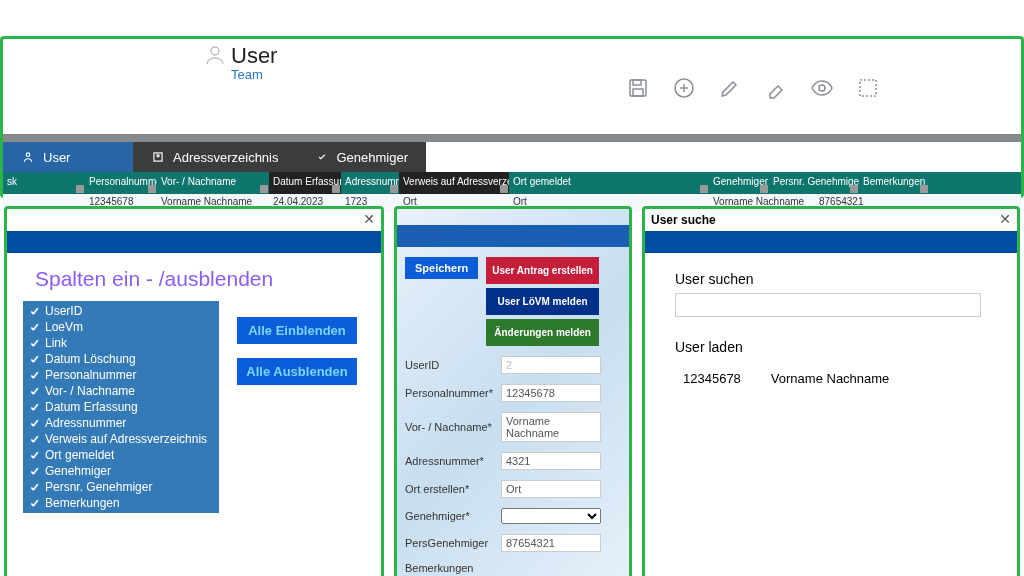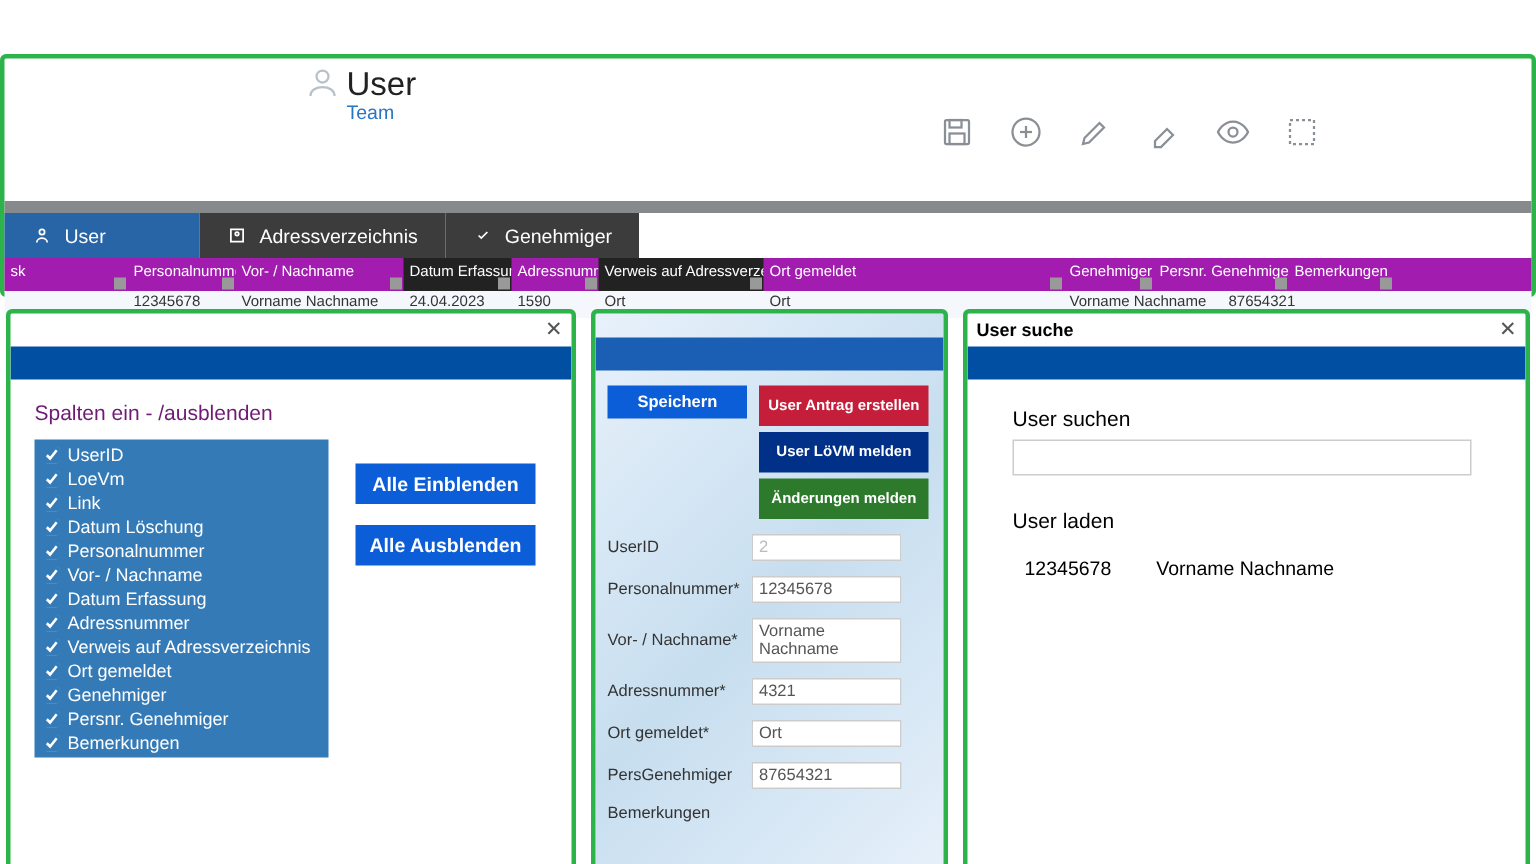--- a/index.html
+++ b/index.html
@@ -16,51 +16,51 @@
 .ticon { width: 26px; height: 26px; color: #8a8f95; display:flex; align-items:center; justify-content:center;}
 
 .grey-bar { height: 8px; background: #868a8d; margin-top: 52px; }
 .tabs-row { display: flex; height: 30px; }
 .tab { display:flex; align-items:center; gap:8px; padding: 0 18px; color:#fff; font-size: 13px; }
 .tab.user { background:#2865a7; width:130px;}
 .tab.addr { background:#3c3c3c; }
 .tab.gen { background:#3c3c3c; }
 .tab svg { width:14px; height:14px; }
 
-.col-hdr { display:flex; background:#a21caf; color:#fff; font-size:10px; height:22px; position:relative;}
+.col-hdr { display:flex; background:#0f766e; color:#fff; font-size:10px; height:22px; position:relative;}
 .col-hdr > div { border-right:0; padding:4px 4px; position:relative; white-space:nowrap; overflow:hidden;}
 .dd { position:absolute; right:1px; bottom:1px; width:8px; height:8px; background:#999; }
 .col-hdr .dark { background:#222; }
 .data-row { display:flex; font-size:10px; color:#333; background:#f4f7fb; height:18px;}
 .data-row > div { padding: 2px 4px; }
 
 .c1{width:82px;} .c2{width:72px;} .c3{width:112px;} .c4{width:72px;} .c5{width:58px;}
 .c6{width:110px;} .c7{width:200px;} .c8{width:60px;} .c9{width:90px;} .c10{width:70px;}
 
 .panels-row { display:flex; gap:10px; margin-top:8px; padding:0 4px;}
 .panel { border:3px solid #2cb34a; border-radius:4px; height:394px; background:#fff; position:relative; overflow:hidden;}
 .panel .close { position:absolute; right:6px; top:2px; font-size:14px; color:#555; cursor:pointer;}
 .panel-header { height:22px; background:#004fa3; margin-top:22px;}
 
 .p1 { width:380px; }
-.p1-title { font-size:14px; padding:14px 0 10px 16px; color:#701a75;}
+.p1-title { font-size:21px; padding:14px 0 10px 16px; color:#8b5cf6;margin-left:12px;}
 .p1-body { display:flex; padding:0 16px; gap:18px;}
 .chk-list { background:#337ab7; color:#fff; width:196px; padding:2px 0;}
 .chk-item { display:flex; align-items:center; gap:5px; padding:1px 6px; font-size:12px;}
 .chk-item input { width:11px; height:11px; accent-color:#337ab7;}
 .btn-col { display:flex; flex-direction:column; gap:14px; padding-top:16px;}
-.btn-blue { background:#0b5ed7; color:#ffffff; border:none; padding:6px 8px; font-size:13px; font-weight:bold; cursor:pointer; width:120px;}
+.btn-blue { background:#0b5ed7; color:#7dd3fc; border:none; padding:6px 8px; font-size:13px; font-weight:bold; cursor:pointer; width:120px;}
 
 .p2 { width:238px; background:linear-gradient(135deg,#e8f1fb 0%,#c7deef 50%,#e8f1fb 100%);}
 .p2 .panel-header { background:#1a5fb4;}
 .p2-top-btns { display:flex; gap:8px; padding:10px 8px; align-items:flex-start;}
 .p2-actions { display:flex; flex-direction:column; gap:4px;}
 .act-btn { color:#fff; border:none; padding:8px 6px; font-size:10px; font-weight:bold; white-space:nowrap; cursor:pointer;}
 .act-red {background:#c41e3a;} .act-navy{background:#003087;} .act-green{background:#2d7a2d;}
-.btn-save { background:#0b5ed7; color:#fff; border:none; padding:5px 20px; font-size:11px; font-weight:bold;}
+.btn-save { background:#0b5ed7; color:#fff; border:none; padding:5px 10px; font-size:11px; font-weight:bold;}
 .form-rows { padding: 0 8px; }
 .frow { display:flex; align-items:center; margin-bottom:10px;}
 .frow label { width:96px; font-size:11px; color:#333;}
 .frow .val { background:#fff; border:1px solid #ccc; padding:2px 4px; font-size:11px; width:100px; color:#555;}
 .frow .val.grey { color:#bbb;}
 .frow select { width:100px; font-size:11px;}
 
 .p3 { flex:1; }
 .p3-t { font-size:12px; position:absolute; top:4px; left:6px; font-weight:bold;}
 .p3-body { padding:18px 20px 0 30px;}
@@ -154,21 +154,21 @@
     <div class="c7"><span>Ort gemeldet</span><span class="dd"></span></div>
     <div class="c8"><span>Genehmiger</span><span class="dd"></span></div>
     <div class="c9"><span>Persnr. Genehmiger</span><span class="dd"></span></div>
     <div class="c10"><span>Bemerkungen</span><span class="dd"></span></div>
   </div>
   <div class="data-row">
     <div class="c1"></div>
     <div class="c2">12345678</div>
     <div class="c3">Vorname Nachname</div>
     <div class="c4">24.04.2023</div>
-    <div class="c5">1590</div>
+    <div class="c5">1723</div>
     <div class="c6">Ort</div>
     <div class="c7">Ort</div>
     <div class="c8" style="overflow:visible;white-space:nowrap;">Vorname Nachname</div>
     <div class="c9" style="text-align:right;padding-left:50px">87654321</div>
   </div>
 </div>
 
 <div class="panels-row">
 
   <div class="panel p1">
@@ -258,22 +258,26 @@
         </div>
       <div class="frow">
           <label>Vor- / Nachname*</label>
           <span class="val">Vorname Nachname</span>
         </div>
       <div class="frow">
           <label>Adressnummer*</label>
           <span class="val">4321</span>
         </div>
       <div class="frow">
-          <label>Ort gemeldet*</label>
+          <label>Ort erstellen*</label>
           <span class="val">Ort</span>
+        </div>
+      <div class="frow">
+          <label>Genehmiger*</label>
+          <select><option></option></select>
         </div>
       <div class="frow">
           <label>PersGenehmiger</label>
           <span class="val">87654321</span>
         </div>
       <div class="frow">
           <label>Bemerkungen</label>
         </div>
     </div>
   </div>

